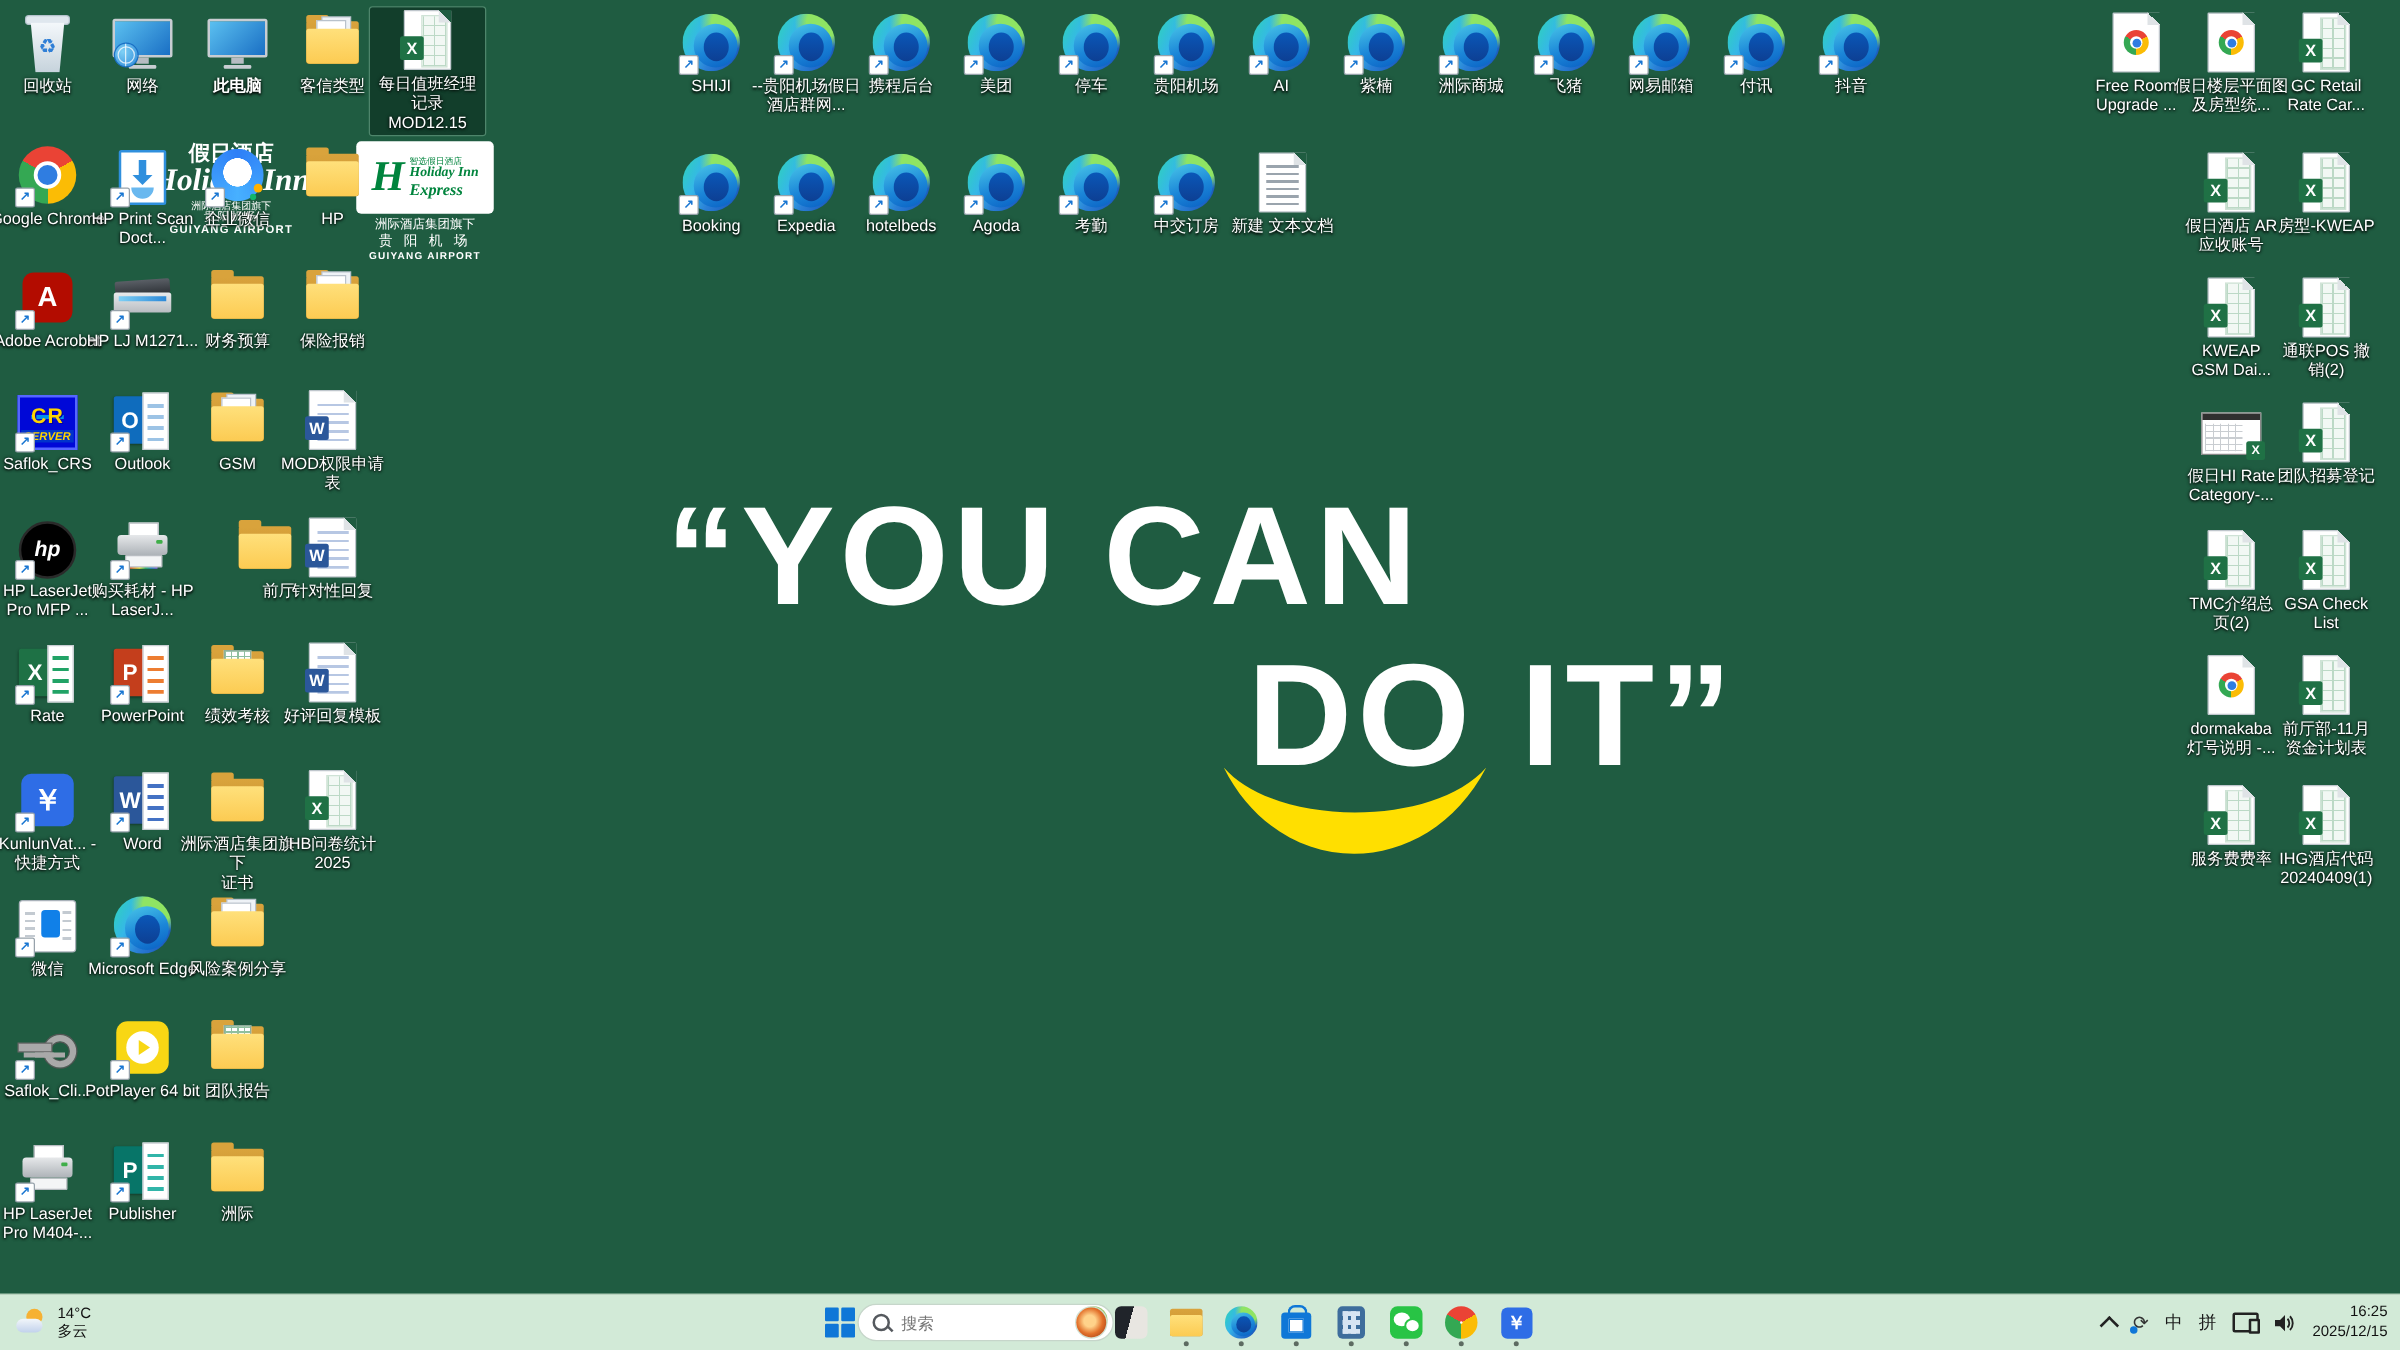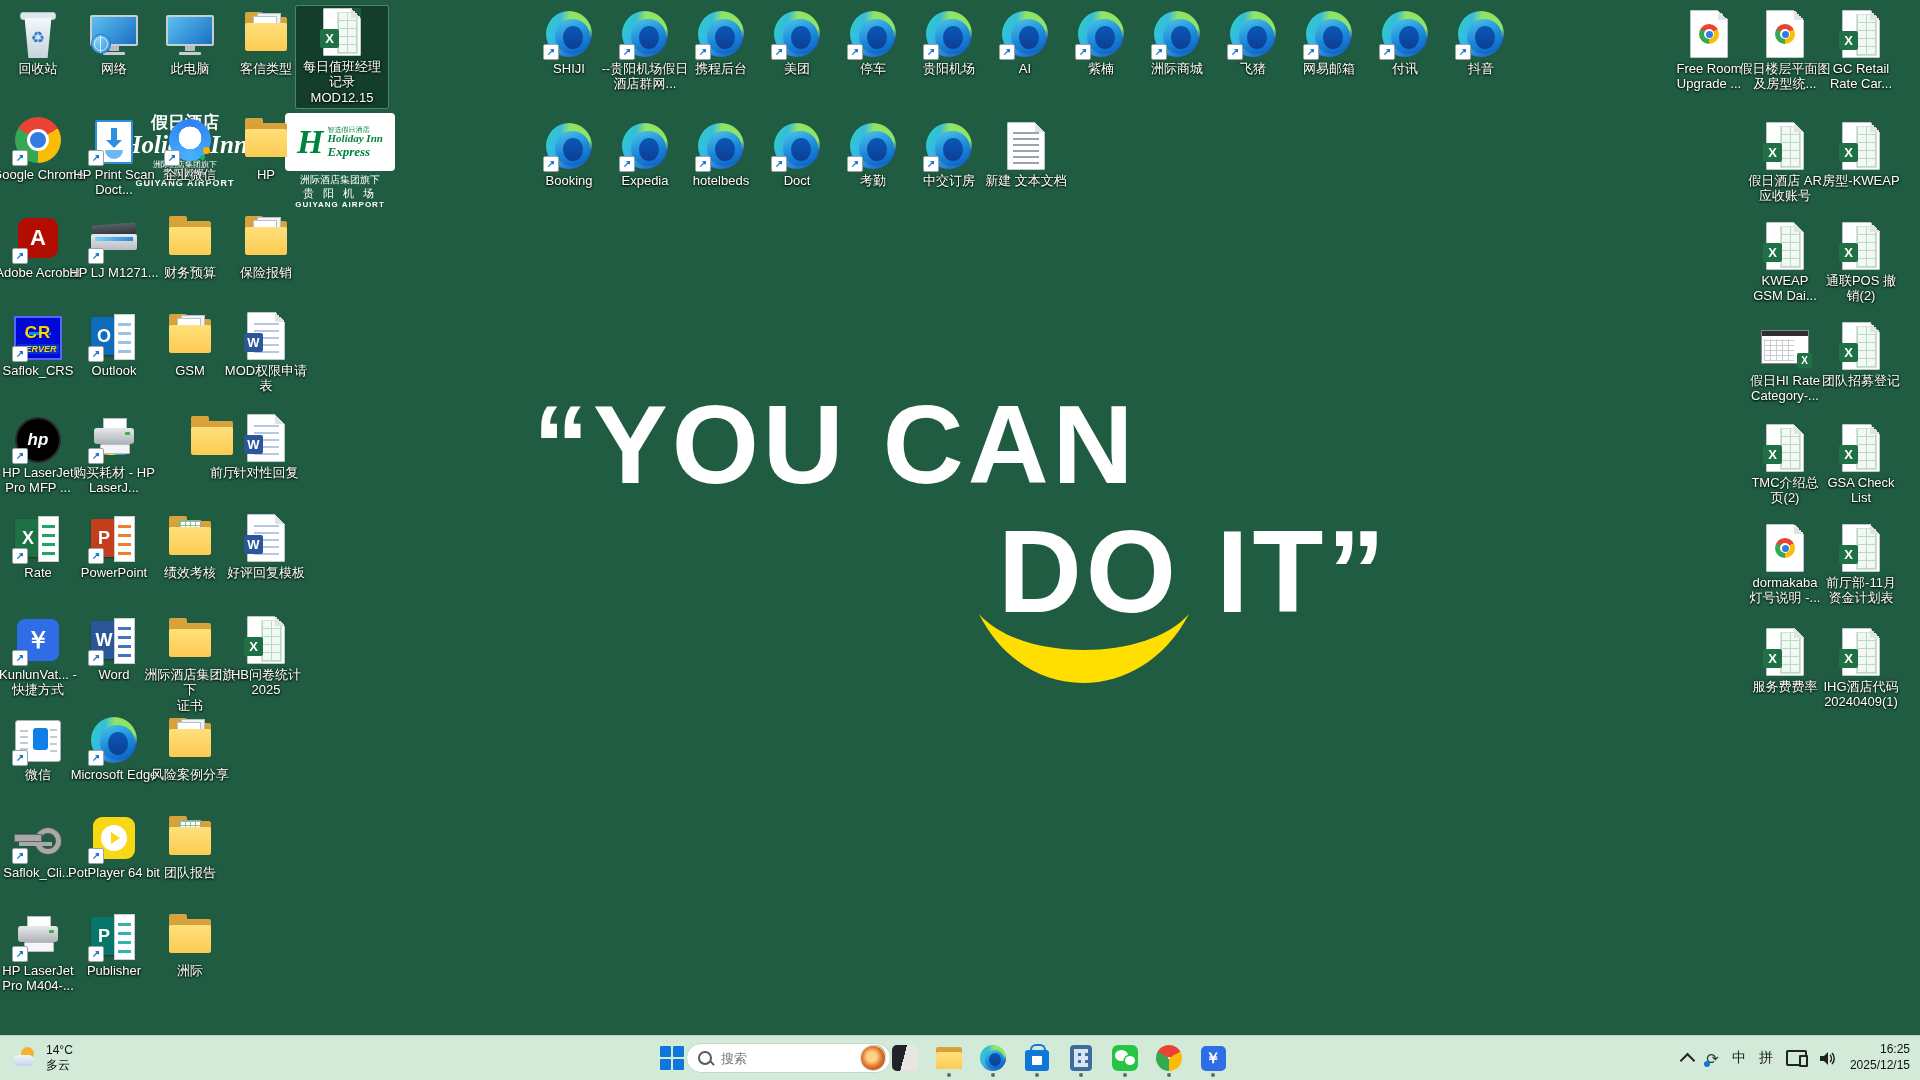--- a/index.html
+++ b/index.html
@@ -222,21 +222,21 @@
       </div>
       <div class="cell" style="left: 68px; top: 8px;">
         <div class="icon">
           <div class="mon"></div>
           <div class="stand"></div>
           <div class="base"></div>
           <i class="globe"></i>
         </div>
         <div class="lbl">网络</div>
       </div>
-      <div class="cell" style="left: 144px; top: 8px;">
+      <div class="cell" style="left: 144px; top: 8px; font-weight: bold;">
         <div class="icon">
           <div class="mon"></div>
           <div class="stand"></div>
           <div class="base"></div>
         </div>
         <div class="lbl">此电脑</div>
       </div>
       <div class="cell" style="left: 220px; top: 8px;">
         <div class="icon">
           <div class="fold-back"></div>
@@ -652,21 +652,21 @@
           <div class="edgeball"></div>
           <span class="arr">↗</span>
         </div>
         <div class="lbl">hotelbeds</div>
       </div>
       <div class="cell" style="left: 751px; top: 120px;">
         <div class="icon">
           <div class="edgeball"></div>
           <span class="arr">↗</span>
         </div>
-        <div class="lbl">Doct</div>
+        <div class="lbl">Agoda</div>
       </div>
       <div class="cell" style="left: 827px; top: 120px;">
         <div class="icon">
           <div class="edgeball"></div>
           <span class="arr">↗</span>
         </div>
         <div class="lbl">考勤</div>
       </div>
       <div class="cell" style="left: 903px; top: 120px;">
         <div class="icon">

